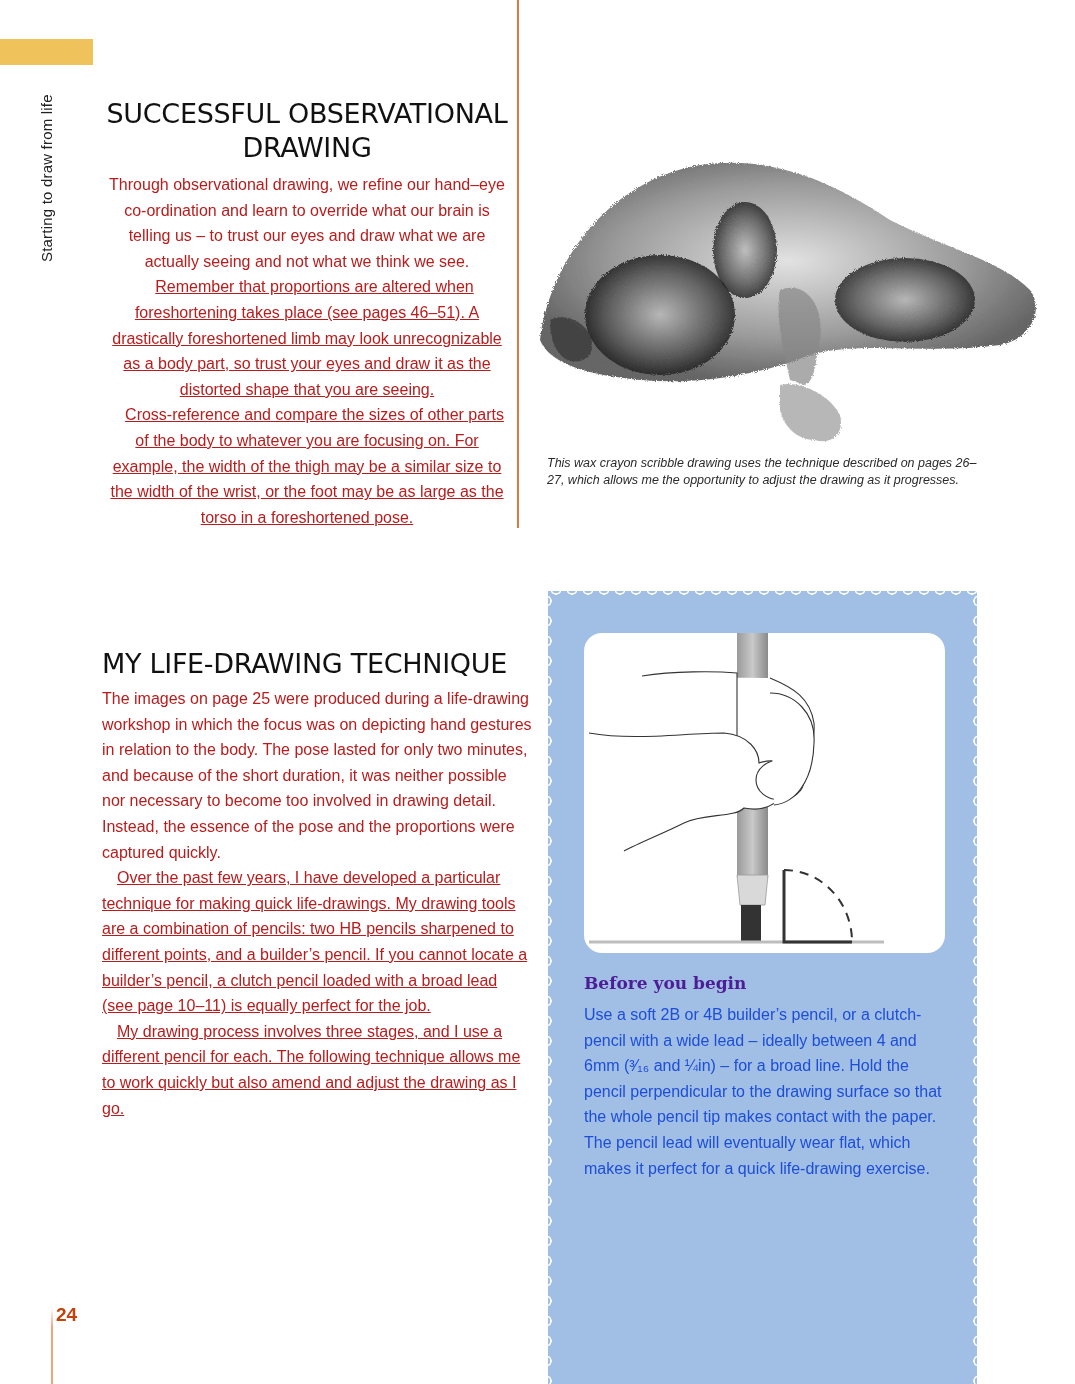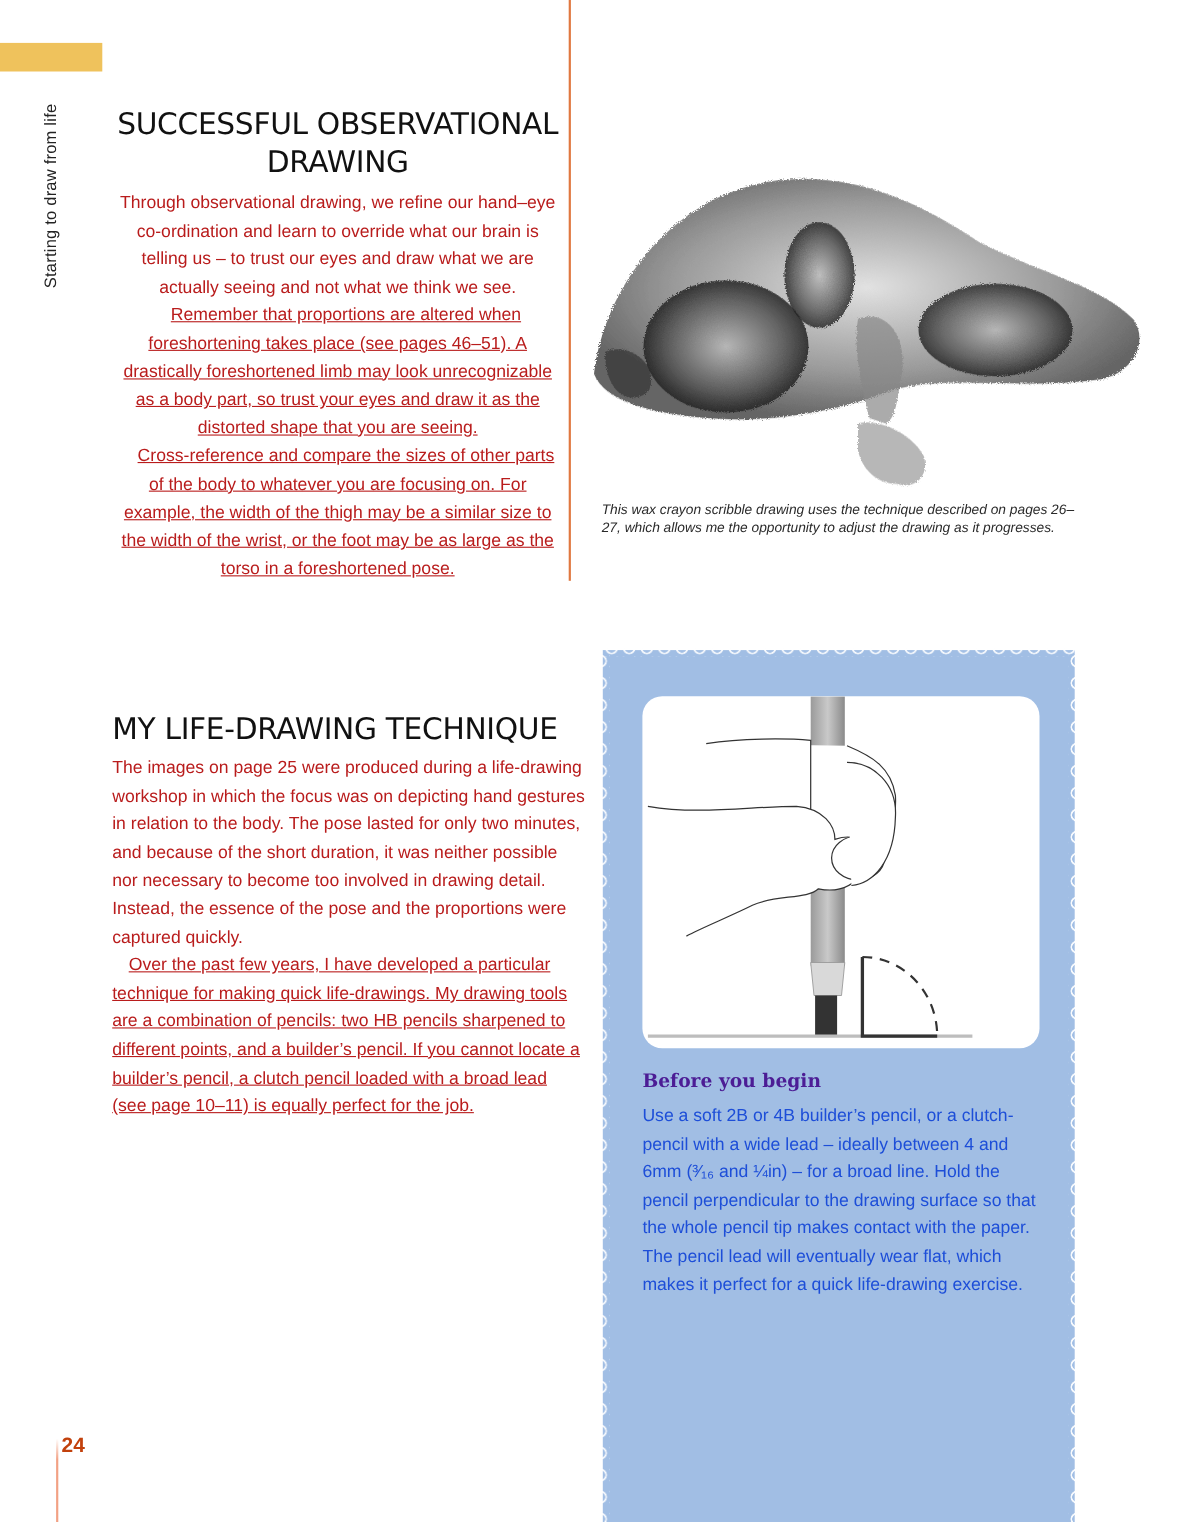--- a/index.html
+++ b/index.html
@@ -105,20 +105,21 @@
     </g>
   </svg>
 </div>
 <div class="caption">This wax crayon scribble drawing uses the technique described on pages 26–27, which allows me the opportunity to adjust the drawing as it progresses.</div>
 
 <section class="sec2">
   <h2 class="section-title">MY LIFE-DRAWING TECHNIQUE</h2>
   <div class="body-text">
     <p>The images on page 25 were produced during a life-drawing workshop in which the focus was on depicting hand gestures in relation to the body. The pose lasted for only two minutes, and because of the short duration, it was neither possible nor necessary to become too involved in drawing detail. Instead, the essence of the pose and the proportions were captured quickly.</p>
     <p class="indent">Over the past few years, I have developed a particular technique for making quick life-drawings. My drawing tools are a combination of pencils: two HB pencils sharpened to different points, and a builder’s pencil. If you cannot locate a builder’s pencil, a clutch pencil loaded with a broad lead (see page 10–11) is equally perfect for the job.</p>
+    <p class="indent">My drawing process involves three stages, and I use a different pencil for each. The following technique allows me to work quickly but also amend and adjust the drawing as I go.</p>
   </div>
 </section>
 
 <aside class="tip-box">
   <div class="scallop-top"></div>
   <div class="scallop-left"></div>
   <div class="scallop-right"></div>
   <div class="illus-card">
     <svg width="361" height="320" viewBox="0 0 361 320">
       <defs>

